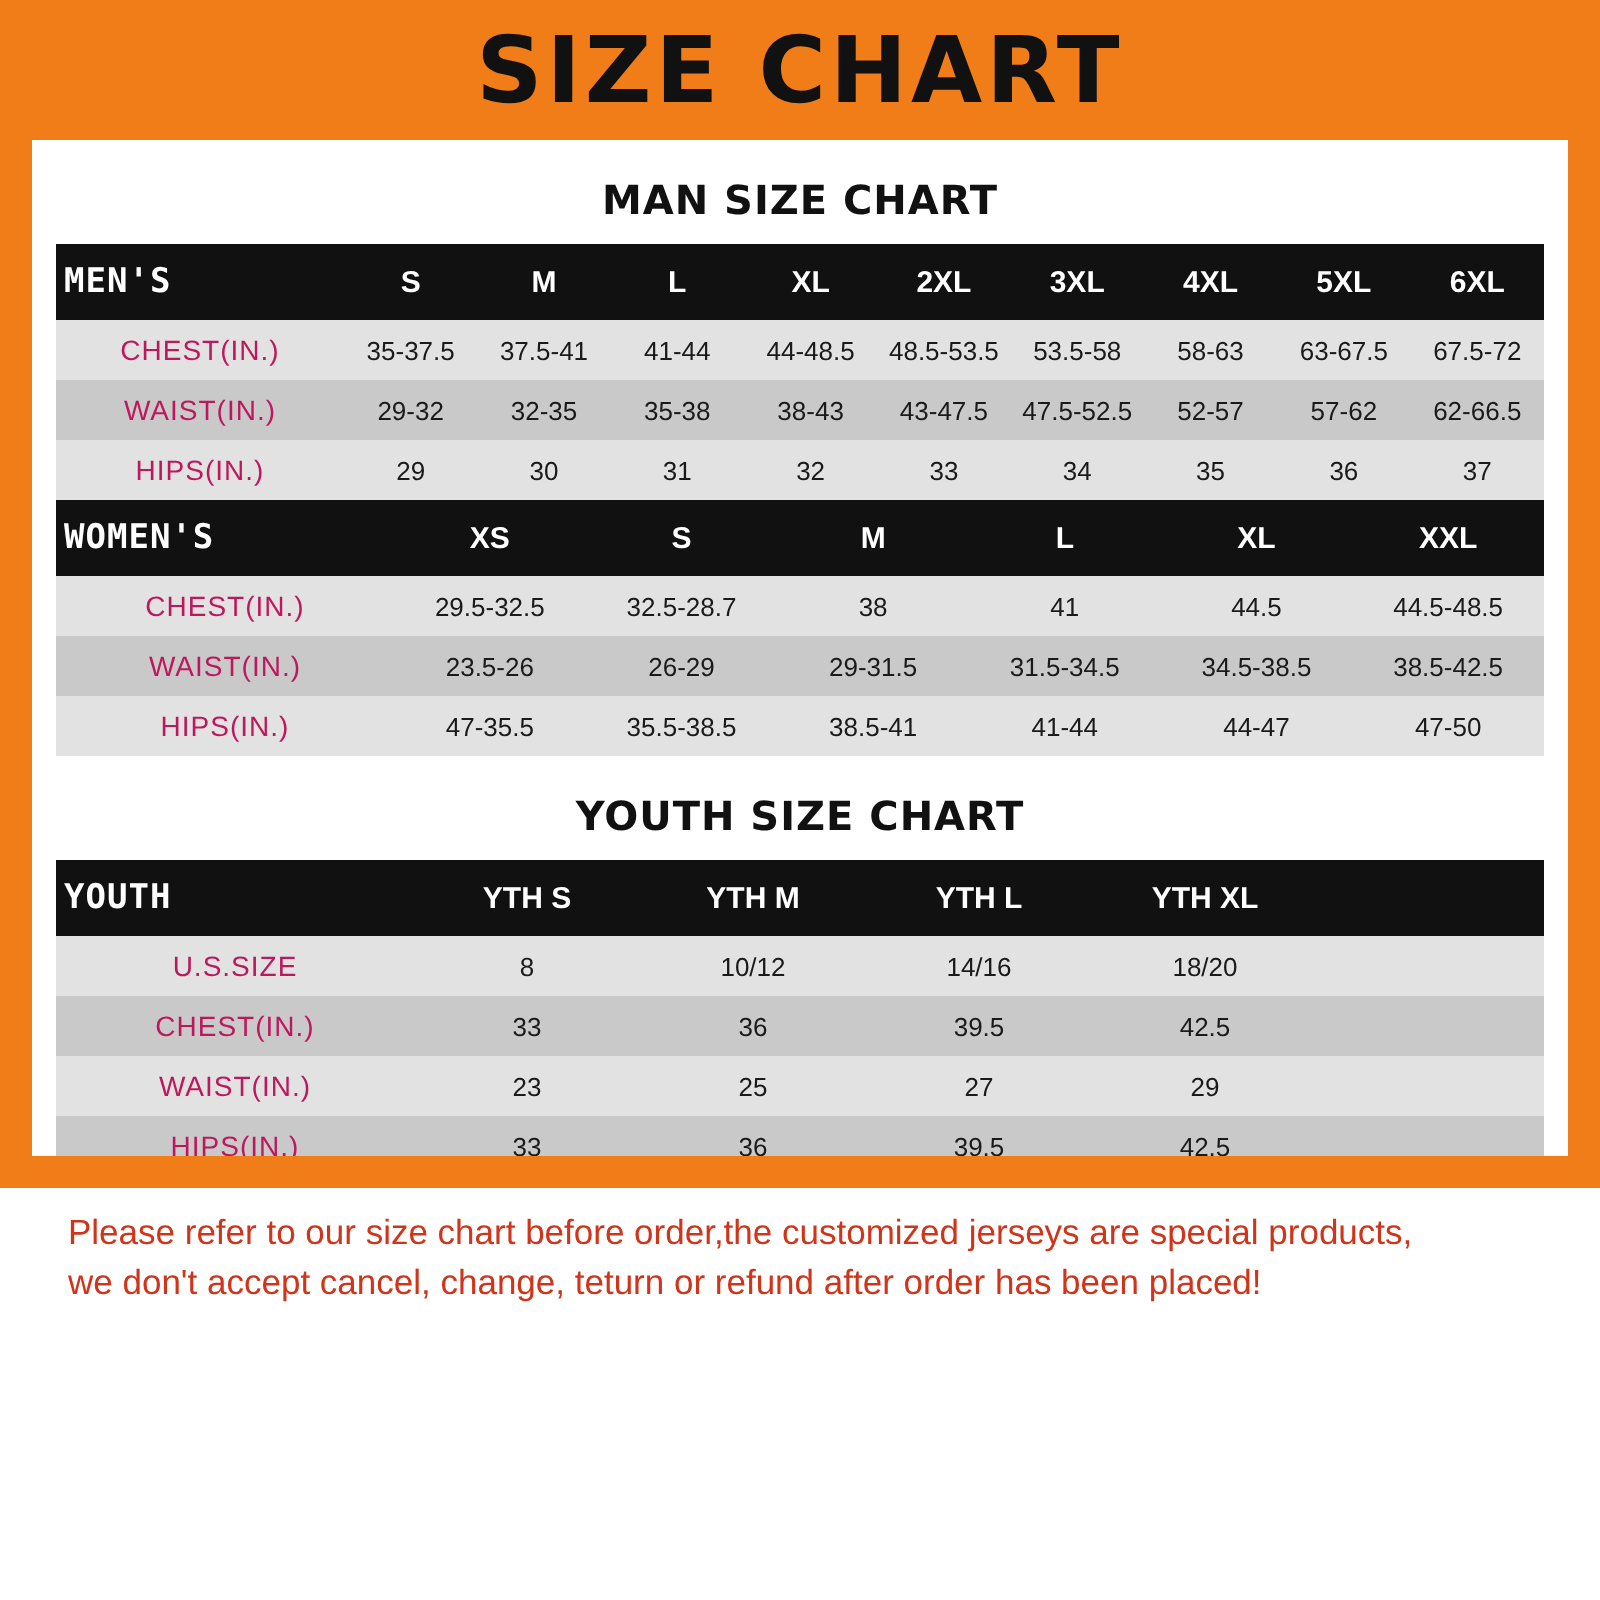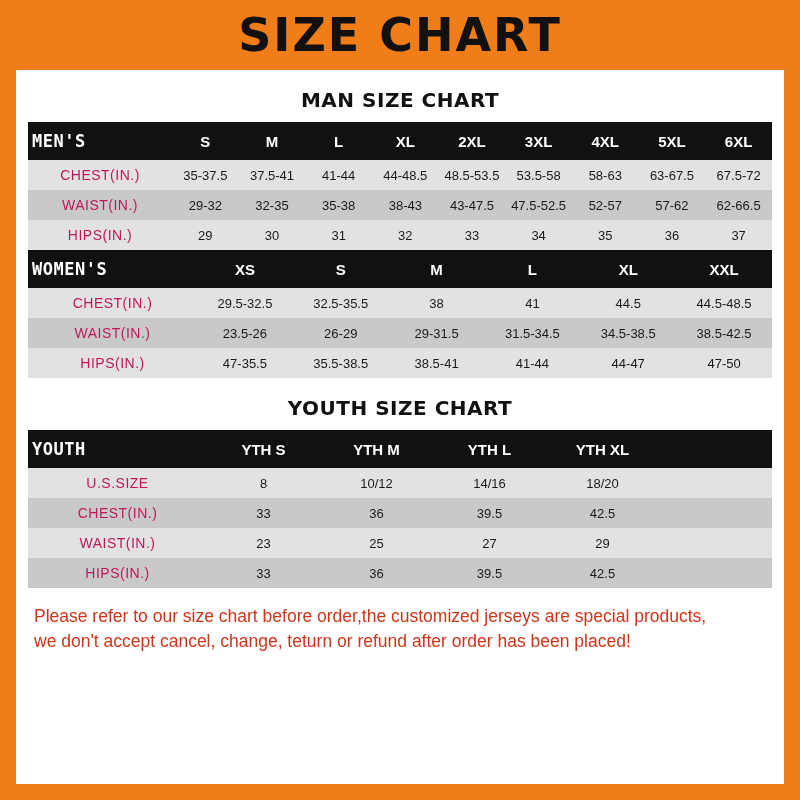--- a/index.html
+++ b/index.html
@@ -9,21 +9,21 @@
   body {
     width: 800px;
     height: 800px;
     background: #ffffff;
     font-family: "Liberation Sans", sans-serif;
     overflow: hidden;
   }
   .page {
     position: relative;
     width: 800px;
-    height: 800px;
+    height: 594px;
     box-sizing: border-box;
     border-left: 16px solid #f07d18;
     border-right: 16px solid #f07d18;
     background: #ffffff;
   }
   .header-banner {
     background: #f07d18;
     height: 70px;
     display: flex;
     align-items: center;
@@ -195,21 +195,21 @@
           <th>M</th>
           <th>L</th>
           <th>XL</th>
           <th>XXL</th>
         </tr>
       </thead>
       <tbody>
         <tr class="odd">
           <td class="rowlabel">CHEST(IN.)</td>
           <td>29.5-32.5</td>
-          <td>32.5-35.5</td>
+          <td>32.5-28.7</td>
           <td>38</td>
           <td>41</td>
           <td>44.5</td>
           <td>44.5-48.5</td>
         </tr>
         <tr class="even">
           <td class="rowlabel">WAIST(IN.)</td>
           <td>23.5-26</td>
           <td>26-29</td>
           <td>29-31.5</td>

